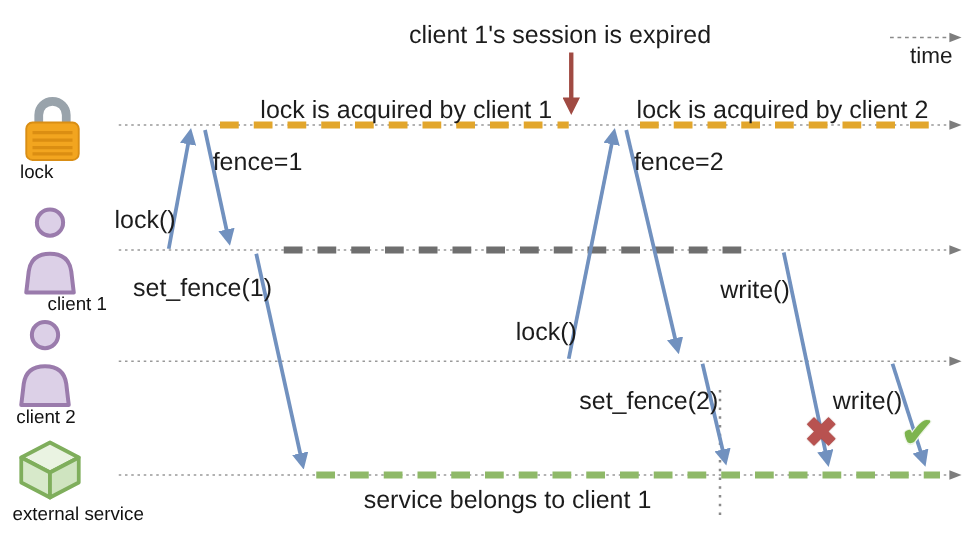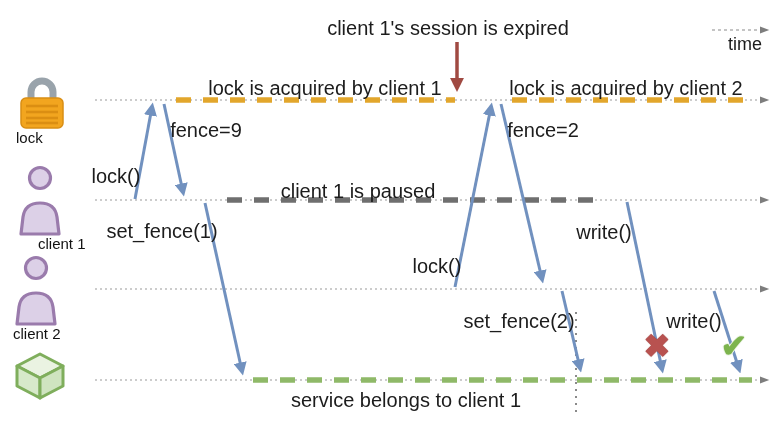--- a/index.html
+++ b/index.html
@@ -112,31 +112,31 @@
 
   <svg class="icon-wrap" style="left:13px;top:351px;" width="54" height="50" viewBox="0 0 54 50">
     <polygon points="27,3 50,15 27,27 4,15" fill="#eaf3e2" stroke="#7fae5c" stroke-width="3" stroke-linejoin="round"></polygon>
     <polygon points="4,15 27,27 27,47 4,35" fill="#d7e9ca" stroke="#7fae5c" stroke-width="3" stroke-linejoin="round"></polygon>
     <polygon points="50,15 27,27 27,47 50,35" fill="#cfe4c0" stroke="#7fae5c" stroke-width="3" stroke-linejoin="round"></polygon>
   </svg>
 
   <div class="lane-lbl" style="left:16px;top:130px;">lock</div>
   <div class="lane-lbl" style="left:13px;top:236px;margin-left:25px;">client 1</div>
   <div class="lane-lbl" style="left:13px;top:326px;">client 2</div>
+  <div class="lane-lbl" style="left:10px;top:404px;">external service</div>
 
   <div class="lbl" style="left:448px;top:17px;">client 1's session is expired</div>
   <div class="lbl" style="left:745px;top:35px;font-size:18px;">time</div>
 
   <div class="lbl" style="left:325px;top:77px;">lock is acquired by client 1</div>
   <div class="lbl" style="left:626px;top:77px;">lock is acquired by client 2</div>
-  <div class="lbl" style="left:358px;top:180px;">client 1 is paused</div>
   <div class="lbl" style="left:406px;top:389px;">service belongs to client 1</div>
 
   <div class="lbl" style="left:116px;top:165px;">lock()</div>
-  <div class="lbl" style="left:206px;top:119px;">fence=9</div>
+  <div class="lbl" style="left:206px;top:119px;">fence=1</div>
   <div class="lbl" style="left:162px;top:220px;">set_fence(1)</div>
   <div class="lbl" style="left:437px;top:255px;">lock()</div>
   <div class="lbl" style="left:543px;top:119px;">fence=2</div>
   <div class="lbl" style="left:519px;top:310px;">set_fence(2)</div>
   <div class="lbl" style="left:604px;top:221px;">write()</div>
   <div class="lbl" style="left:694px;top:310px;">write()</div>
 
   <div class="mark mark-x" style="left:657px;top:330px;">✖</div>
   <div class="mark mark-check" style="left:734px;top:330px;">✔</div>
 

